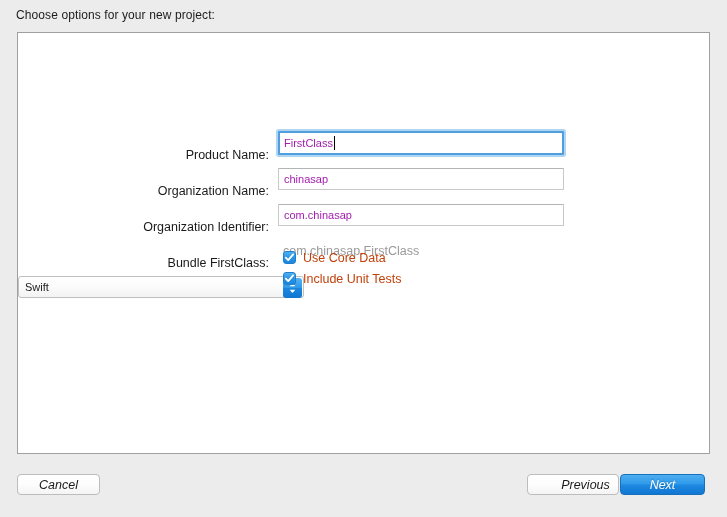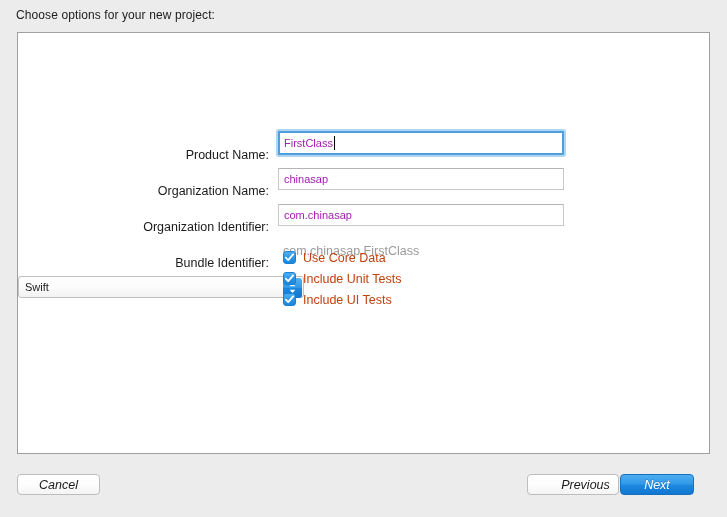--- a/index.html
+++ b/index.html
@@ -194,21 +194,21 @@
     color: #1a1a1a;
   }
   .btn-default {
     background: linear-gradient(to bottom, #4eadf0 0%, #2f9aea 47%, #1d89e0 53%, #1176d2 100%);
     border: 1px solid #1570bd;
     color: #ffffff;
     text-shadow: 0 -1px 0 rgba(0,0,0,0.18);
   }
   #cancel-button  { left: 17px;  bottom: 22px; width: 83px; }
   #previous-button{ left: 527px; bottom: 22px; width: 92px; padding-left: 25px; }
-  #next-button    { left: 620px; bottom: 22px; width: 74px; }
+  #next-button    { left: 620px; bottom: 22px; width: 85px; }
 </style>
 </head>
 <body>
 
 <div class="header-prompt">Choose options for your new project:</div>
 
 <div class="options-panel">
 
   <div class="form-area">
 
@@ -228,21 +228,21 @@
     </div>
 
     <div class="form-row spaced">
       <div class="field-label">Organization Identifier:</div>
       <div class="text-field">
         <span>com.chinasap</span>
       </div>
     </div>
 
     <div class="form-row spaced">
-      <div class="field-label">Bundle Identifier:</div>
+      <div class="field-label">Bundle FirstClass:</div>
       <div class="static-value">com.chinasap.FirstClass</div>
     </div>
 
     <div class="form-row spaced">
       <div class="popup-button">
         <span>Swift</span>
         <span class="stepper">
           <svg width="11" height="16" viewBox="0 0 11 16" aria-hidden="true">
             <path d="M5.5 3 L8.3 6.3 L2.7 6.3 Z" fill="#ffffff"></path>
             <path d="M5.5 13 L8.3 9.7 L2.7 9.7 Z" fill="#ffffff"></path>
@@ -266,28 +266,20 @@
 
     <div class="checkbox-row">
       <span class="checkbox">
         <svg width="11" height="11" viewBox="0 0 11 11" aria-hidden="true">
           <path d="M1.8 5.6 L4.2 8.1 L9.1 2.4" stroke="#ffffff" stroke-width="1.8" fill="none" stroke-linecap="round" stroke-linejoin="round"></path>
         </svg>
       </span>
       <span class="checkbox-label">Include Unit Tests</span>
     </div>
 
-    <div class="checkbox-row">
-      <span class="checkbox">
-        <svg width="11" height="11" viewBox="0 0 11 11" aria-hidden="true">
-          <path d="M1.8 5.6 L4.2 8.1 L9.1 2.4" stroke="#ffffff" stroke-width="1.8" fill="none" stroke-linecap="round" stroke-linejoin="round"></path>
-        </svg>
-      </span>
-      <span class="checkbox-label">Include UI Tests</span>
-    </div>
 
   </div>
 </div>
 
 <div class="footer">
   <div class="btn btn-plain" id="cancel-button">Cancel</div>
   <div class="btn btn-plain" id="previous-button">Previous</div>
   <div class="btn btn-default" id="next-button">Next</div>
 </div>
 

